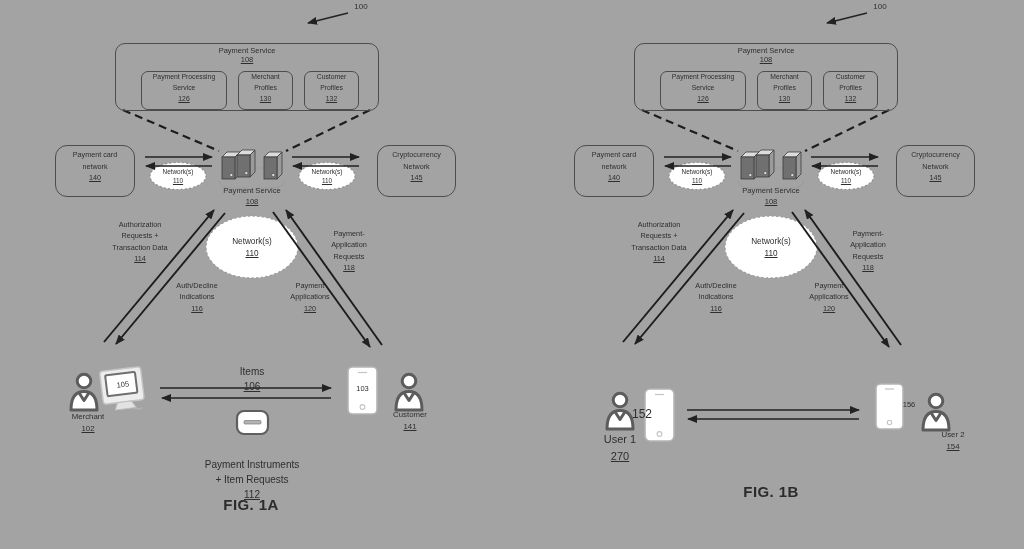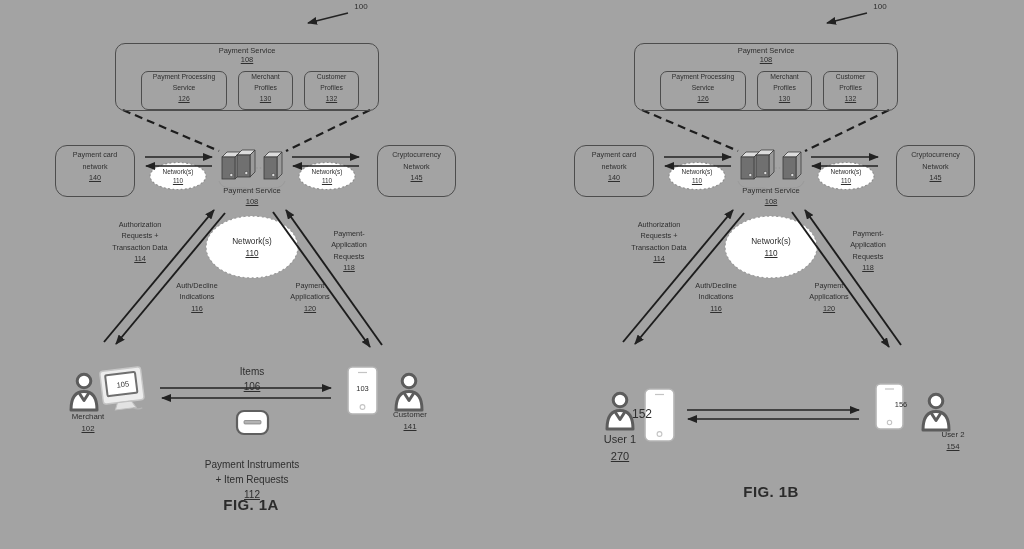--- a/index.html
+++ b/index.html
@@ -312,21 +312,21 @@
       <div>Payment</div>
       <div>Applications</div>
       <div class="ref">120</div>
     </div>
 
     <div class="lbl" style="left:123px;top:406px;font-size:12px">152</div>
     <div class="lbl" style="left:101px;top:431px;font-size:11px;line-height:1.5">
       <div>User 1</div>
       <div class="ref">270</div>
     </div>
-    <div class="lbl" style="left:382px;top:400px;font-size:7.5px">156</div>
+    <div class="lbl" style="left:390px;top:400px;font-size:7.5px">156</div>
     <div class="lbl" style="left:434px;top:429px;font-size:7.8px;line-height:1.5">
       <div>User 2</div>
       <div class="ref">154</div>
     </div>
 
     <div class="lbl caption" style="left:252px;top:484px">FIG. 1B</div>
   </div>
 
 </div>
 

